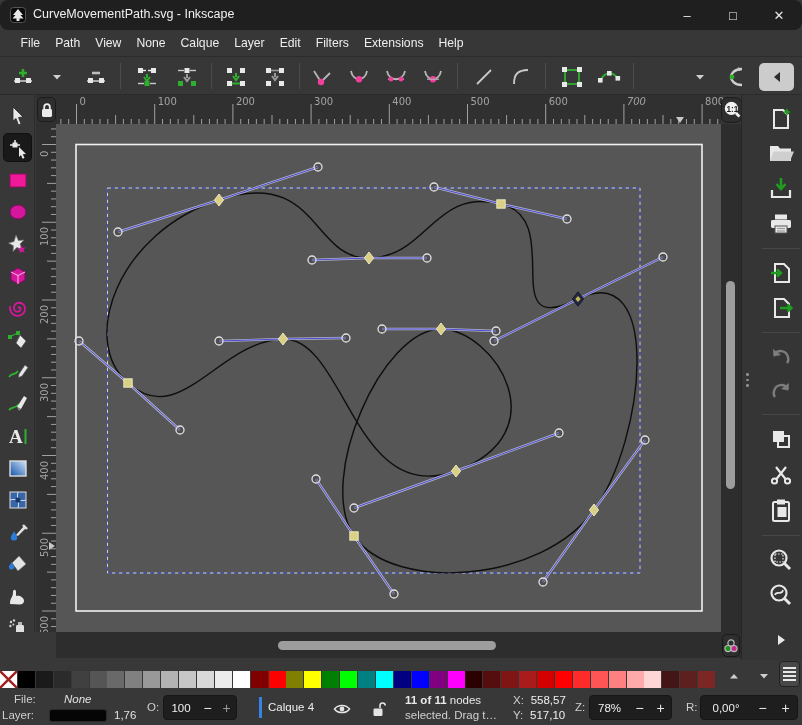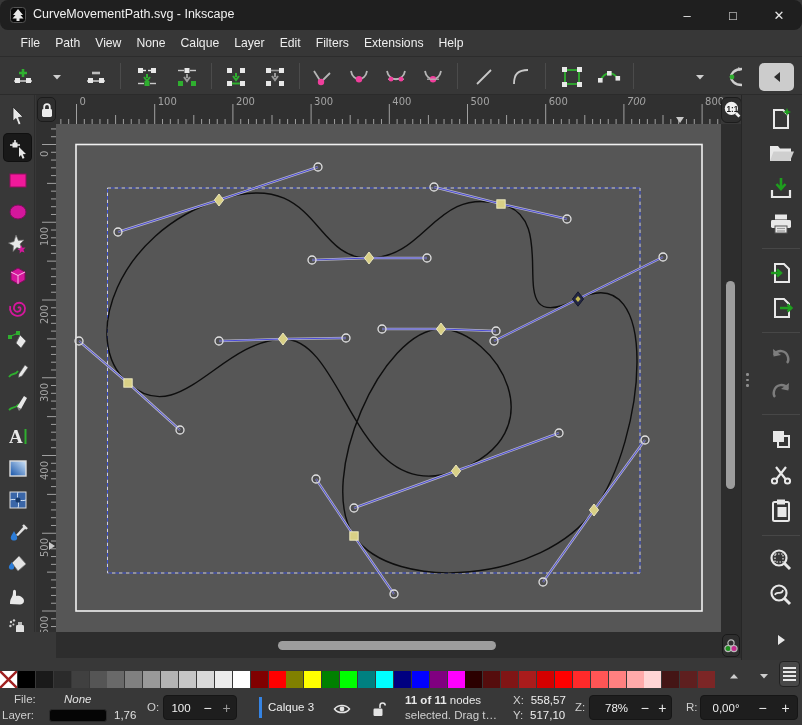--- a/index.html
+++ b/index.html
@@ -104,21 +104,21 @@
   #layer-name { position:absolute; left:268px; top:11px; color:#efefef; }
   #layer-eye  { position:absolute; left:333px; top:12px; }
   #layer-lock { position:absolute; left:371px; top:11px; }
   #status-msg { position:absolute; left:405px; top:3px; width:105px; line-height:15px; color:#e8e8e8; font-size:11.5px; }
   #status-msg .msg2 { color:#d0d0d0; }
   #xy-block { position:absolute; left:513px; top:3px; line-height:15px; }
   #xy-block .lbl { display:inline-block; color:#cfcfcf; }
   #xy-block .val { display:inline-block; width:42px; text-align:right; color:#efefef; }
   #zoom-label { position:absolute; left:575px; top:11px; }
   #zoom-spin { left:589px; width:83px; }
-  #zoom-spin .spin-val { width:39px;margin-left:7px; }
+  #zoom-spin .spin-val { width:39px; }
   #rot-label { position:absolute; left:686px; top:11px; }
   #rot-spin { left:700px; width:98px; }
   #rot-spin .spin-val { width:50px; }
 
   svg { display:block; }
 </style>
 </head>
 <body>
 
 <div id="app">
@@ -984,21 +984,21 @@
     <span class="sb-label" id="stroke-label">Layer:</span>
     <span id="stroke-swatch"></span>
     <span id="stroke-width">1,76</span>
     <span class="sb-label" id="opacity-label">O:</span>
     <div class="spinbox" id="opacity-spin">
       <span class="spin-val">100</span>
       <span class="spin-btn">−</span>
       <span class="spin-btn dim">+</span>
     </div>
     <span id="layer-bar"></span>
-    <span id="layer-name">Calque 3</span>
+    <span id="layer-name">Calque 4</span>
     <span id="layer-eye">
         <svg width="18" height="14" viewBox="0 0 18 14">
           <path d="M1.5 7 C5 2.2 13 2.2 16.5 7 C13 11.8 5 11.8 1.5 7 Z" fill="none" stroke="#e4e4e4" stroke-width="1.5"></path>
           <circle cx="9" cy="7" r="2.4" fill="#e4e4e4"></circle>
         </svg>
       </span>
     <span id="layer-lock">
         <svg width="16" height="16" viewBox="0 0 16 16">
           <rect x="2.5" y="7.5" width="9" height="7.5" rx="1.2" fill="#e4e4e4"></rect>
           <path d="M9 7 V4.6 a2.6 2.6 0 0 1 5.2 0" stroke="#e4e4e4" stroke-width="1.6" fill="none"></path>

